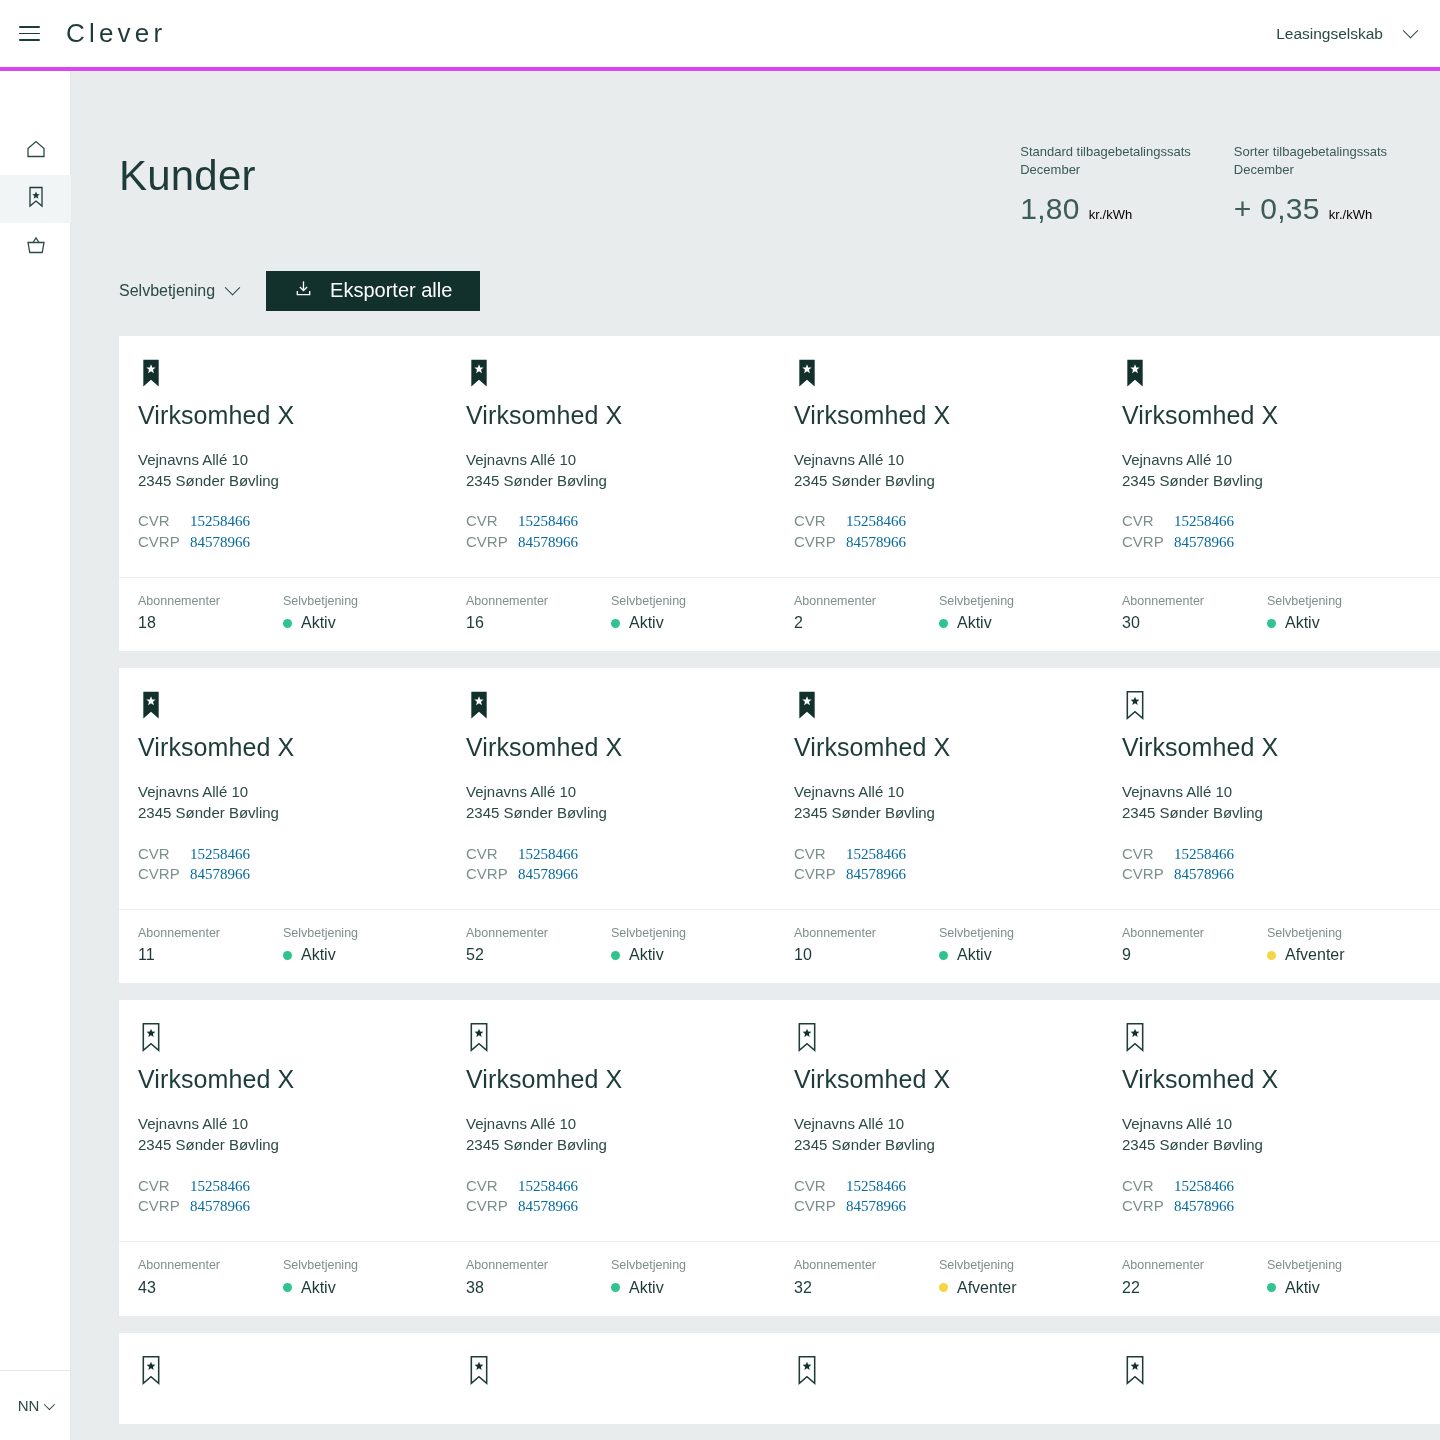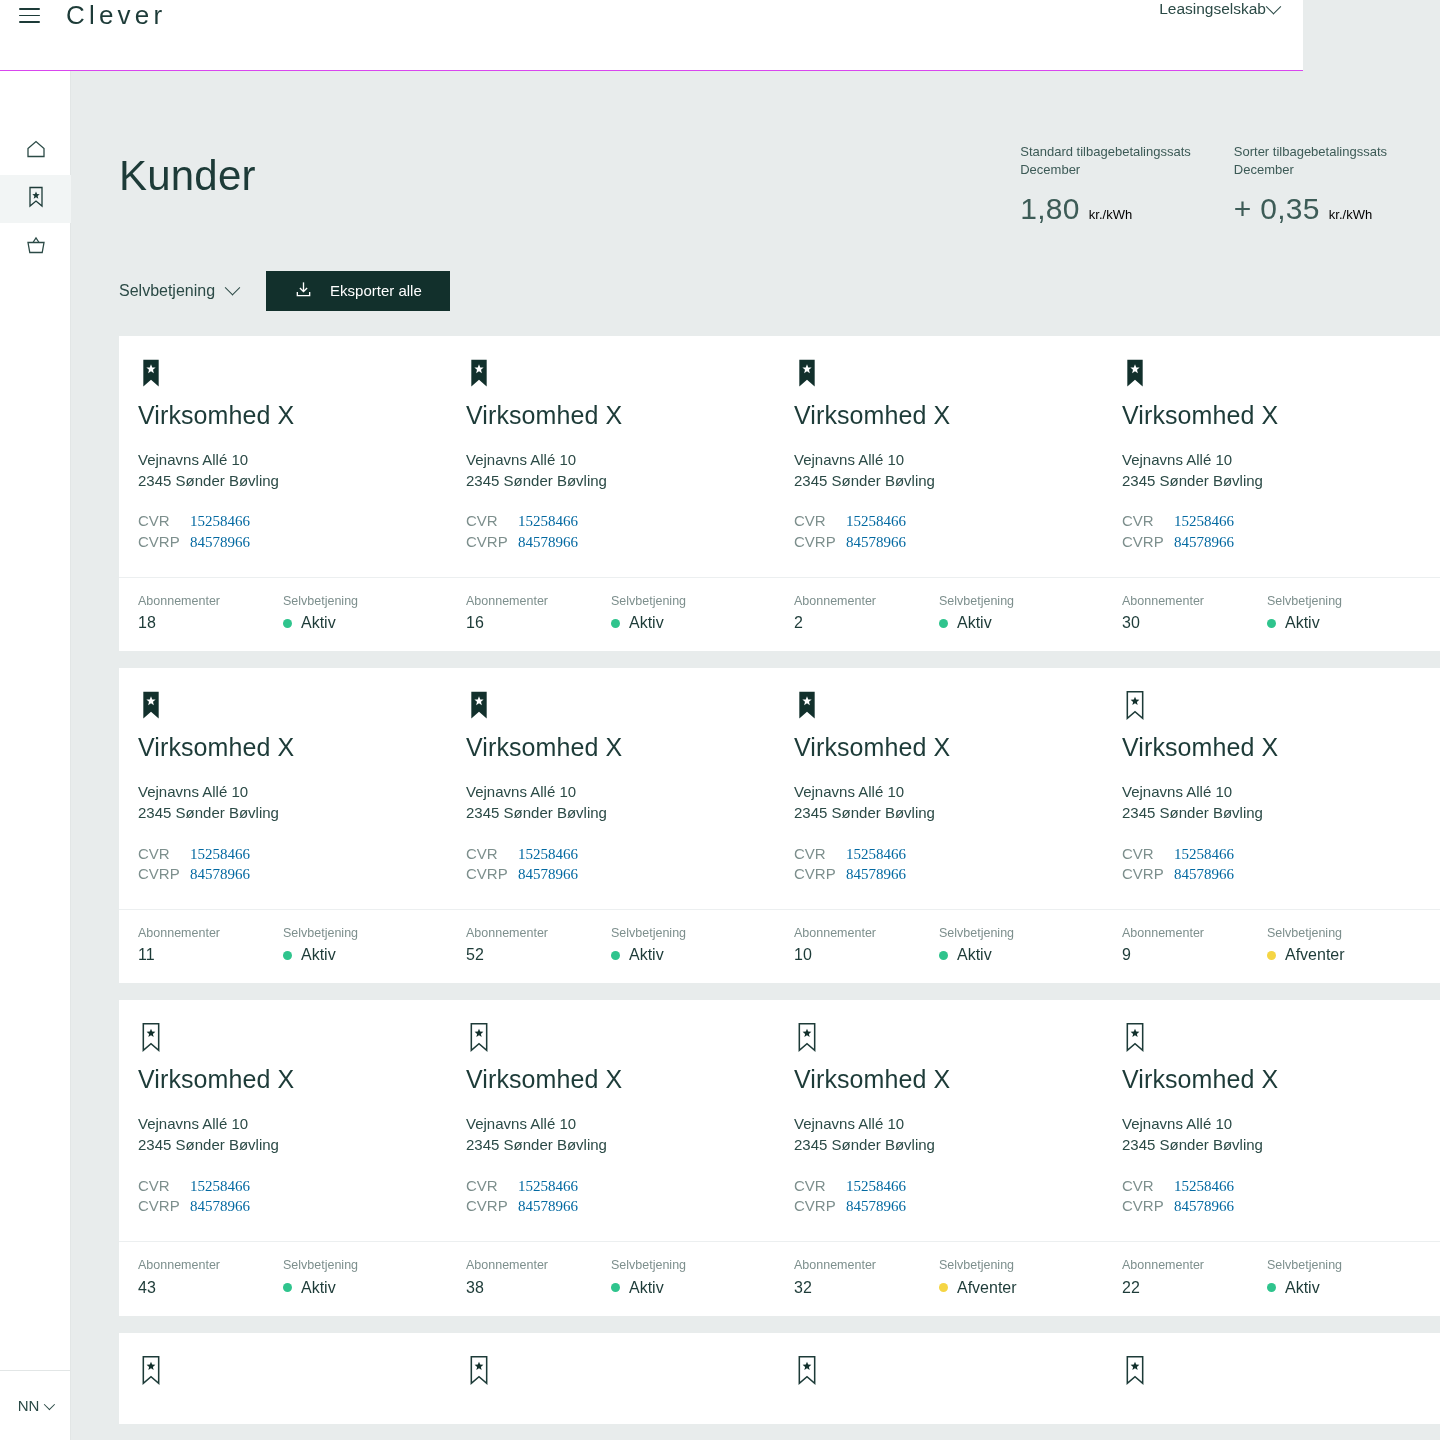--- a/index.html
+++ b/index.html
@@ -15,28 +15,28 @@
     font-family: "Liberation Sans", "DejaVu Sans", sans-serif;
     background: #e8ecec;
     color: #1d3b38;
     -webkit-font-smoothing: antialiased;
   }
 
   
   .topbar {
     position: absolute;
     top: 0; left: 0;
-    width: 1303px;
+    width: 1440px;
     height: 71px;
     background: #ffffff;
     display: flex;
-    align-items: flex-start;
+    align-items: center;
     justify-content: space-between;
     padding: 0 24px 0 14px;
-    border-bottom: 1px solid #d946ef;
+    border-bottom: 4px solid #d946ef;
     z-index: 20;
   }
   .topbar-left {
     display: flex;
     align-items: center;
     gap: 22px;
   }
   .hamburger {
     width: 30px; height: 30px;
     display: flex; flex-direction: column;
@@ -55,21 +55,21 @@
   .brand {
     font-size: 26px;
     letter-spacing: 4.2px;
     color: #1d3b38;
     font-weight: 400;
     cursor: pointer;
   }
   .account-switch {
     display: flex;
     align-items: center;
-    gap: 2px;
+    gap: 22px;
     font-size: 15.5px;
     color: #2b4a46;
     cursor: pointer;
   }
 
   .chev {
     display: inline-block;
     width: 11px; height: 11px;
     border-right: 1.5px solid #2b4a46;
     border-bottom: 1.5px solid #2b4a46;
@@ -210,21 +210,21 @@
     cursor: pointer;
   }
   .export-btn {
     display: flex;
     align-items: center;
     gap: 17px;
     background: #12302c;
     color: #ffffff;
     border: none;
     font-family: inherit;
-    font-size: 15px;
+    font-size: 20px;
     padding: 4px 28px;
     height: 40px;
     cursor: pointer;
   }
 
   
   .select-row {
     display: flex;
     align-items: center;
     justify-content: space-between;

